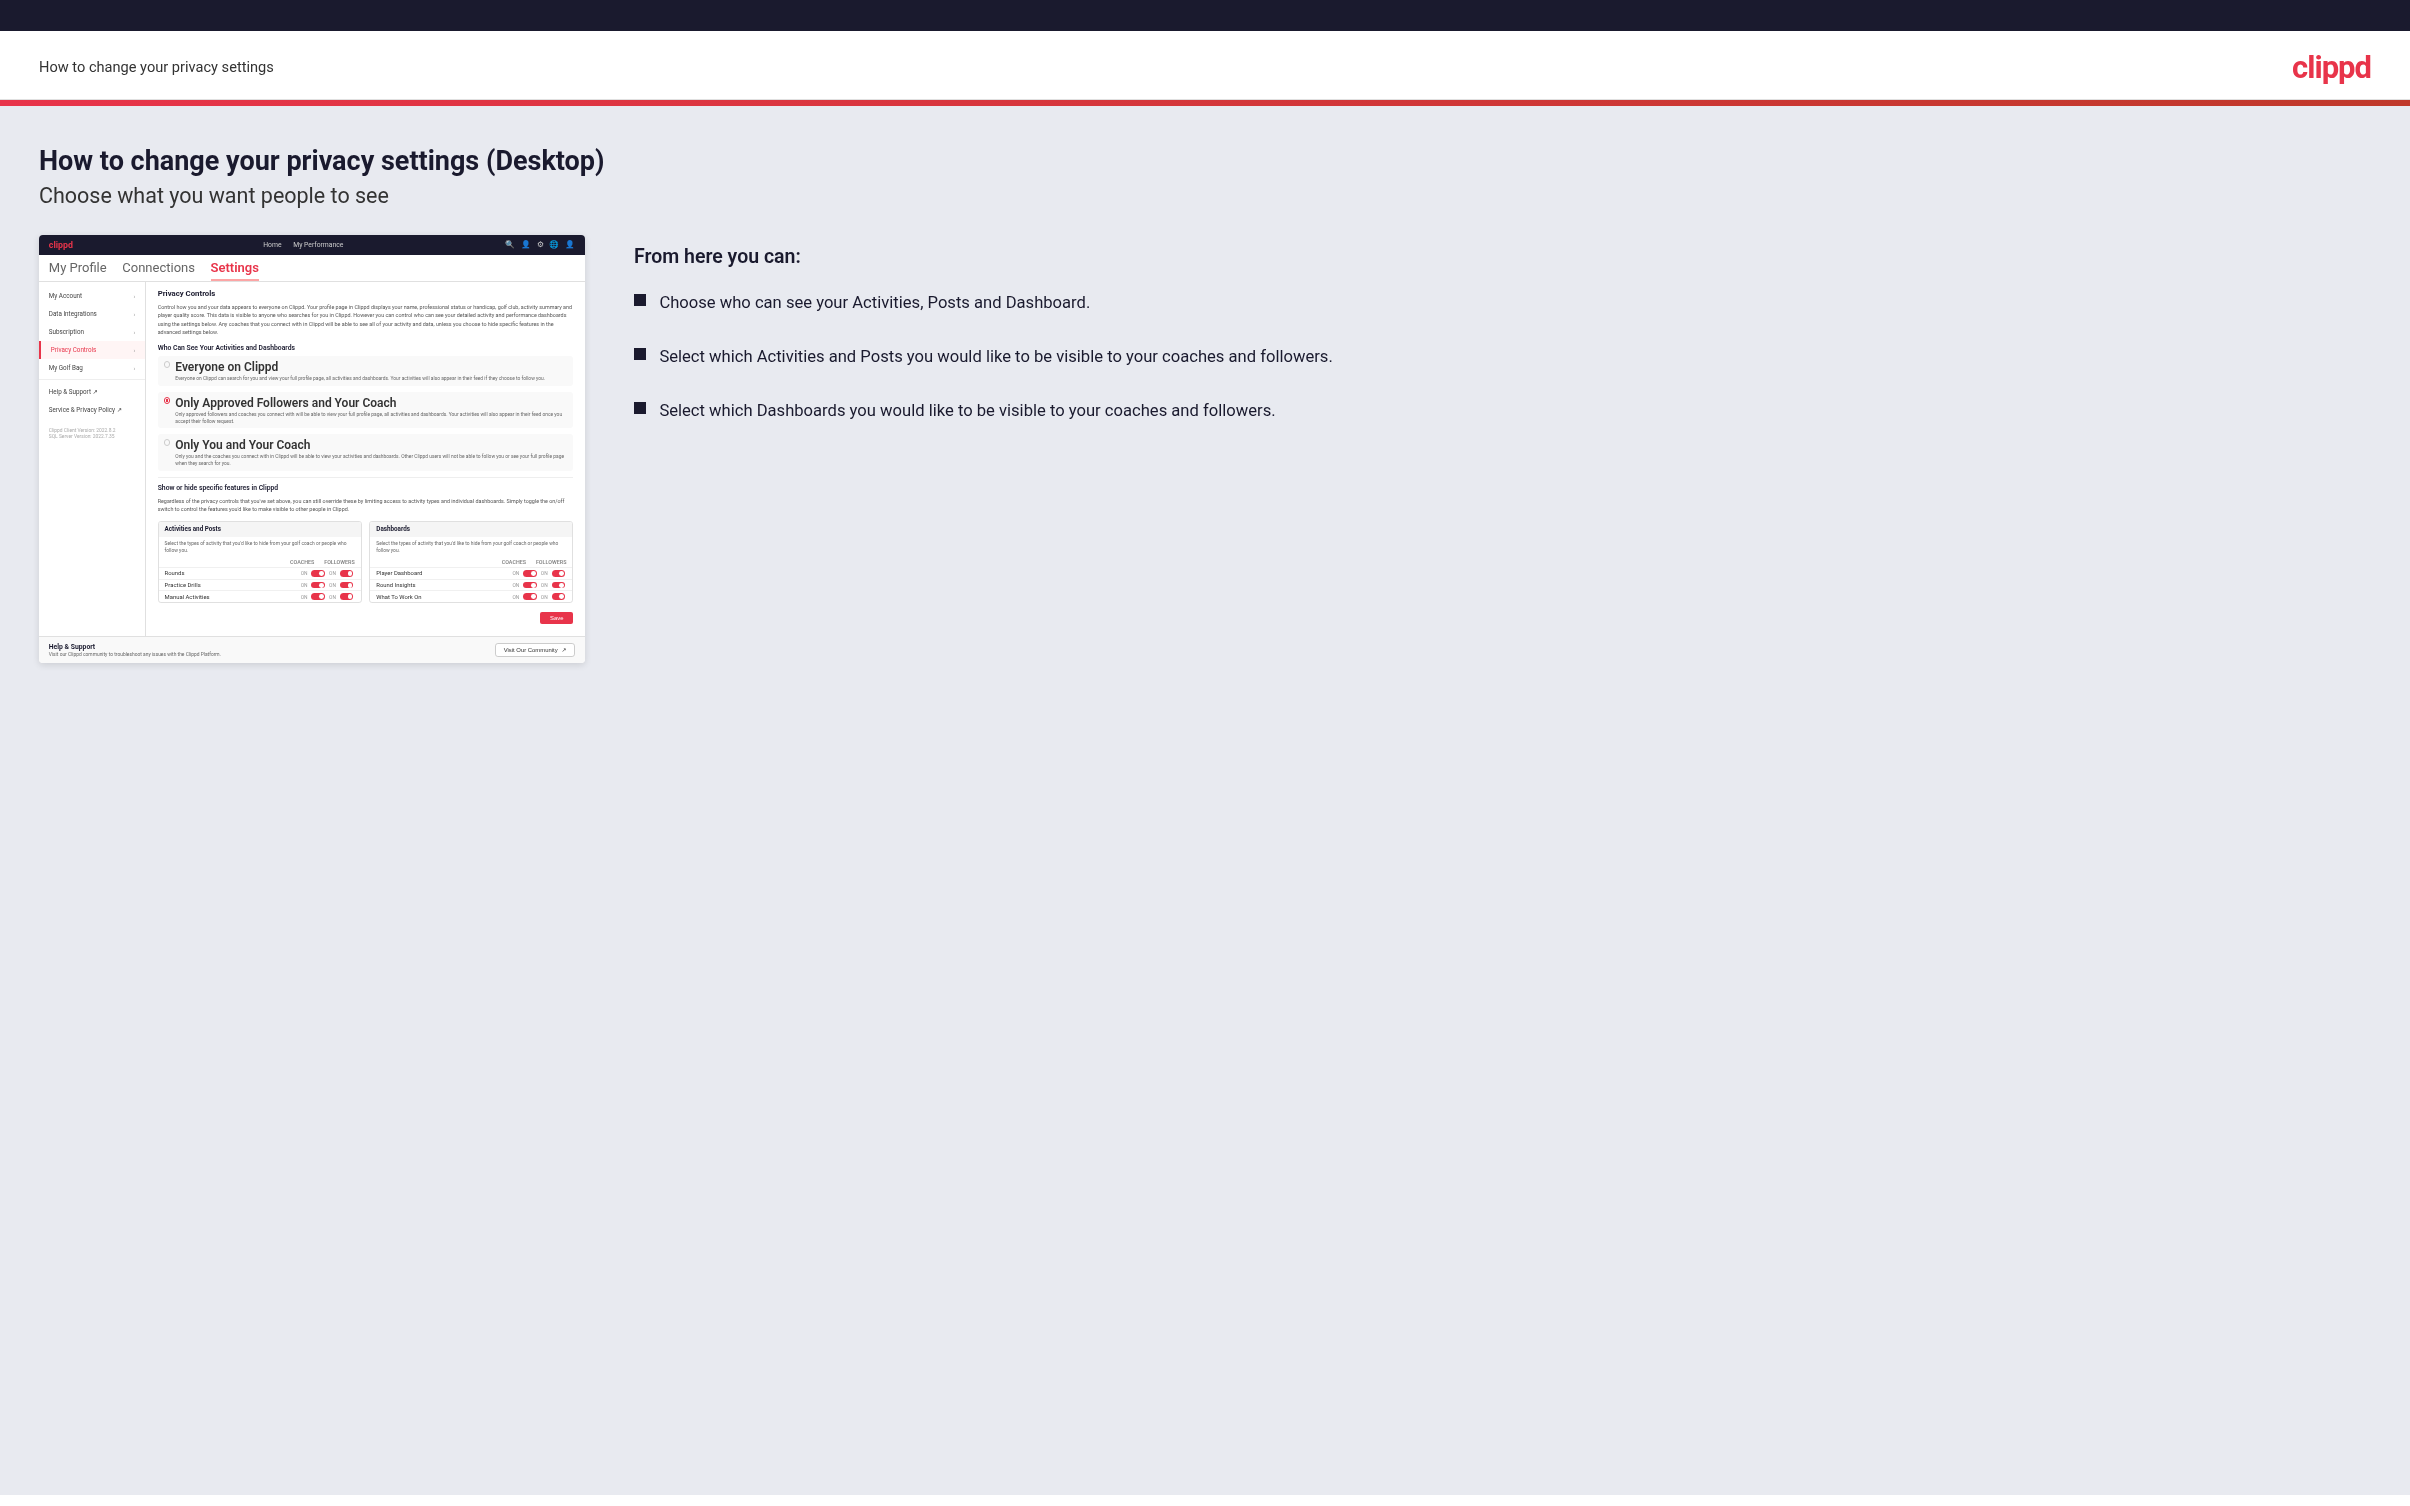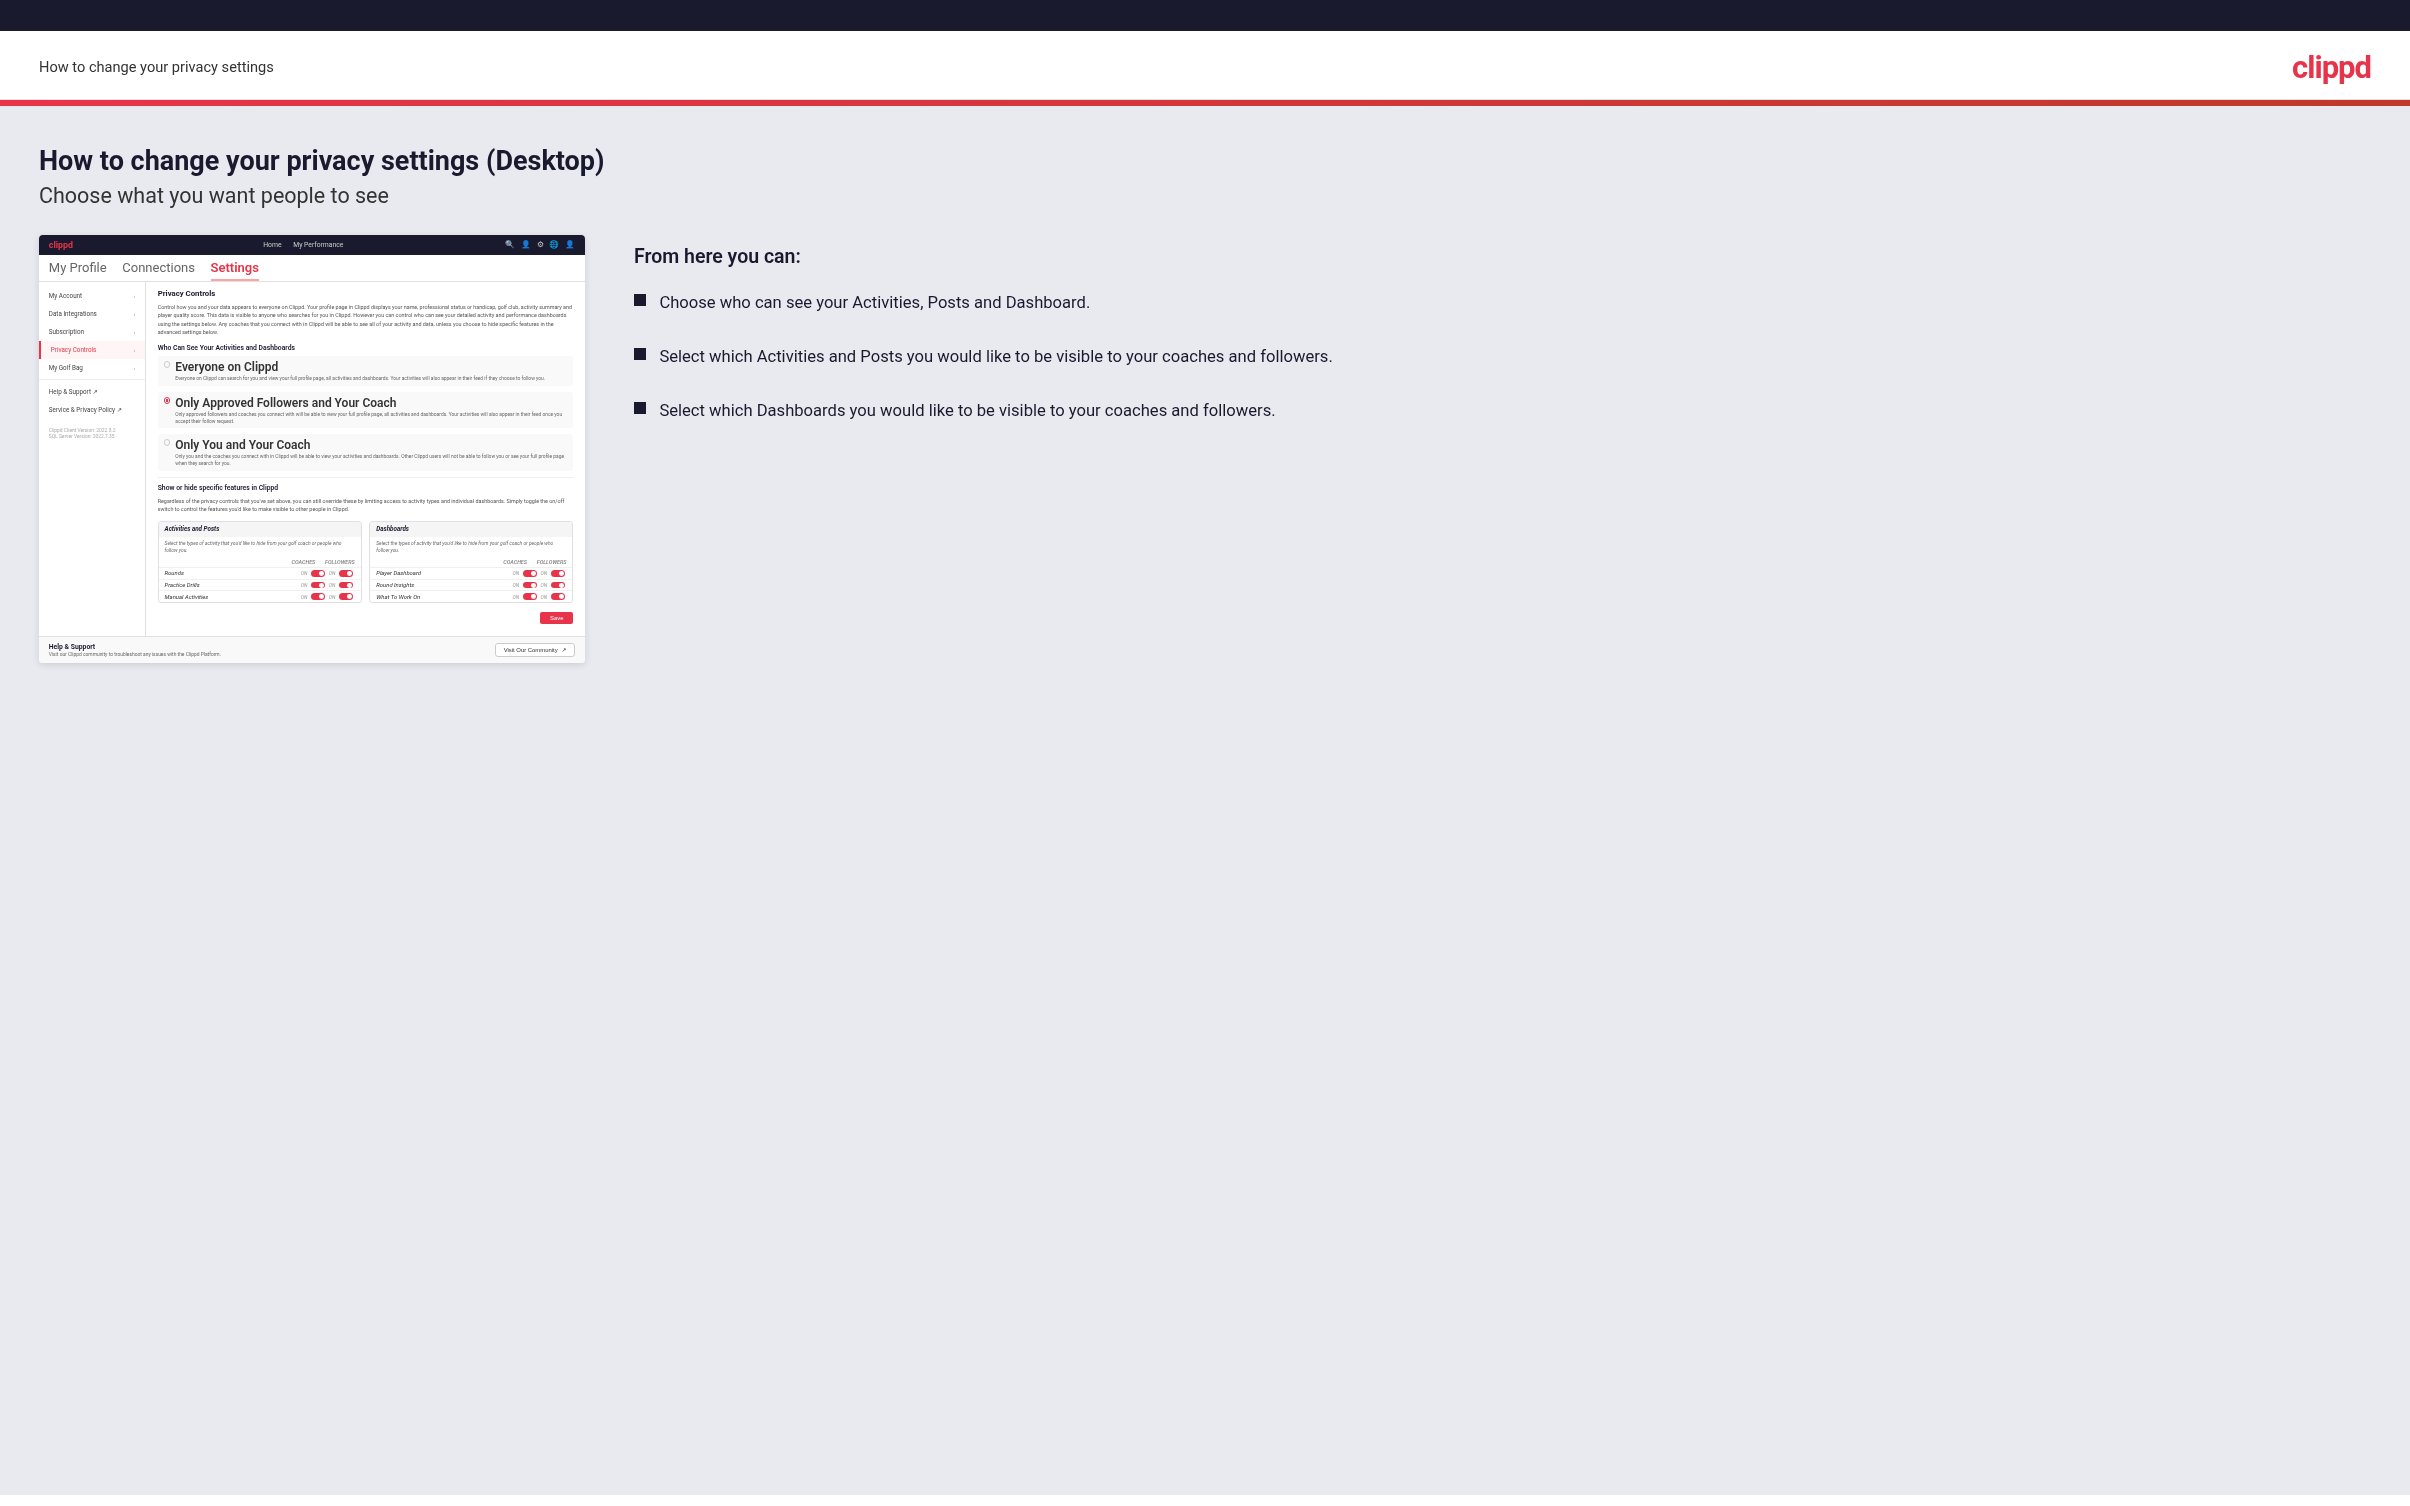--- a/index.html
+++ b/index.html
@@ -215,21 +215,20 @@
     }
     .mini-radio-text { flex: 1; }
     .mini-radio-label { font-size: 12px; font-weight: 600; color: #333; }
     .mini-radio-desc { font-size: 4.9px; color: #666; line-height: 1.4; margin-top: 1px; }
 
     
     .mini-toggles-row {
       display: flex;
       gap: 7.8px;
       margin-top: 3.9px;
-      font-style: italic;
     }
     .mini-toggle-section {
       flex: 1;
       border: 1px solid #e0e0e0;
       border-radius: 2.9px;
       overflow: hidden;
     }
     .mini-toggle-header {
       background: #f5f5f5;
       padding: 3.9px 5.9px;

